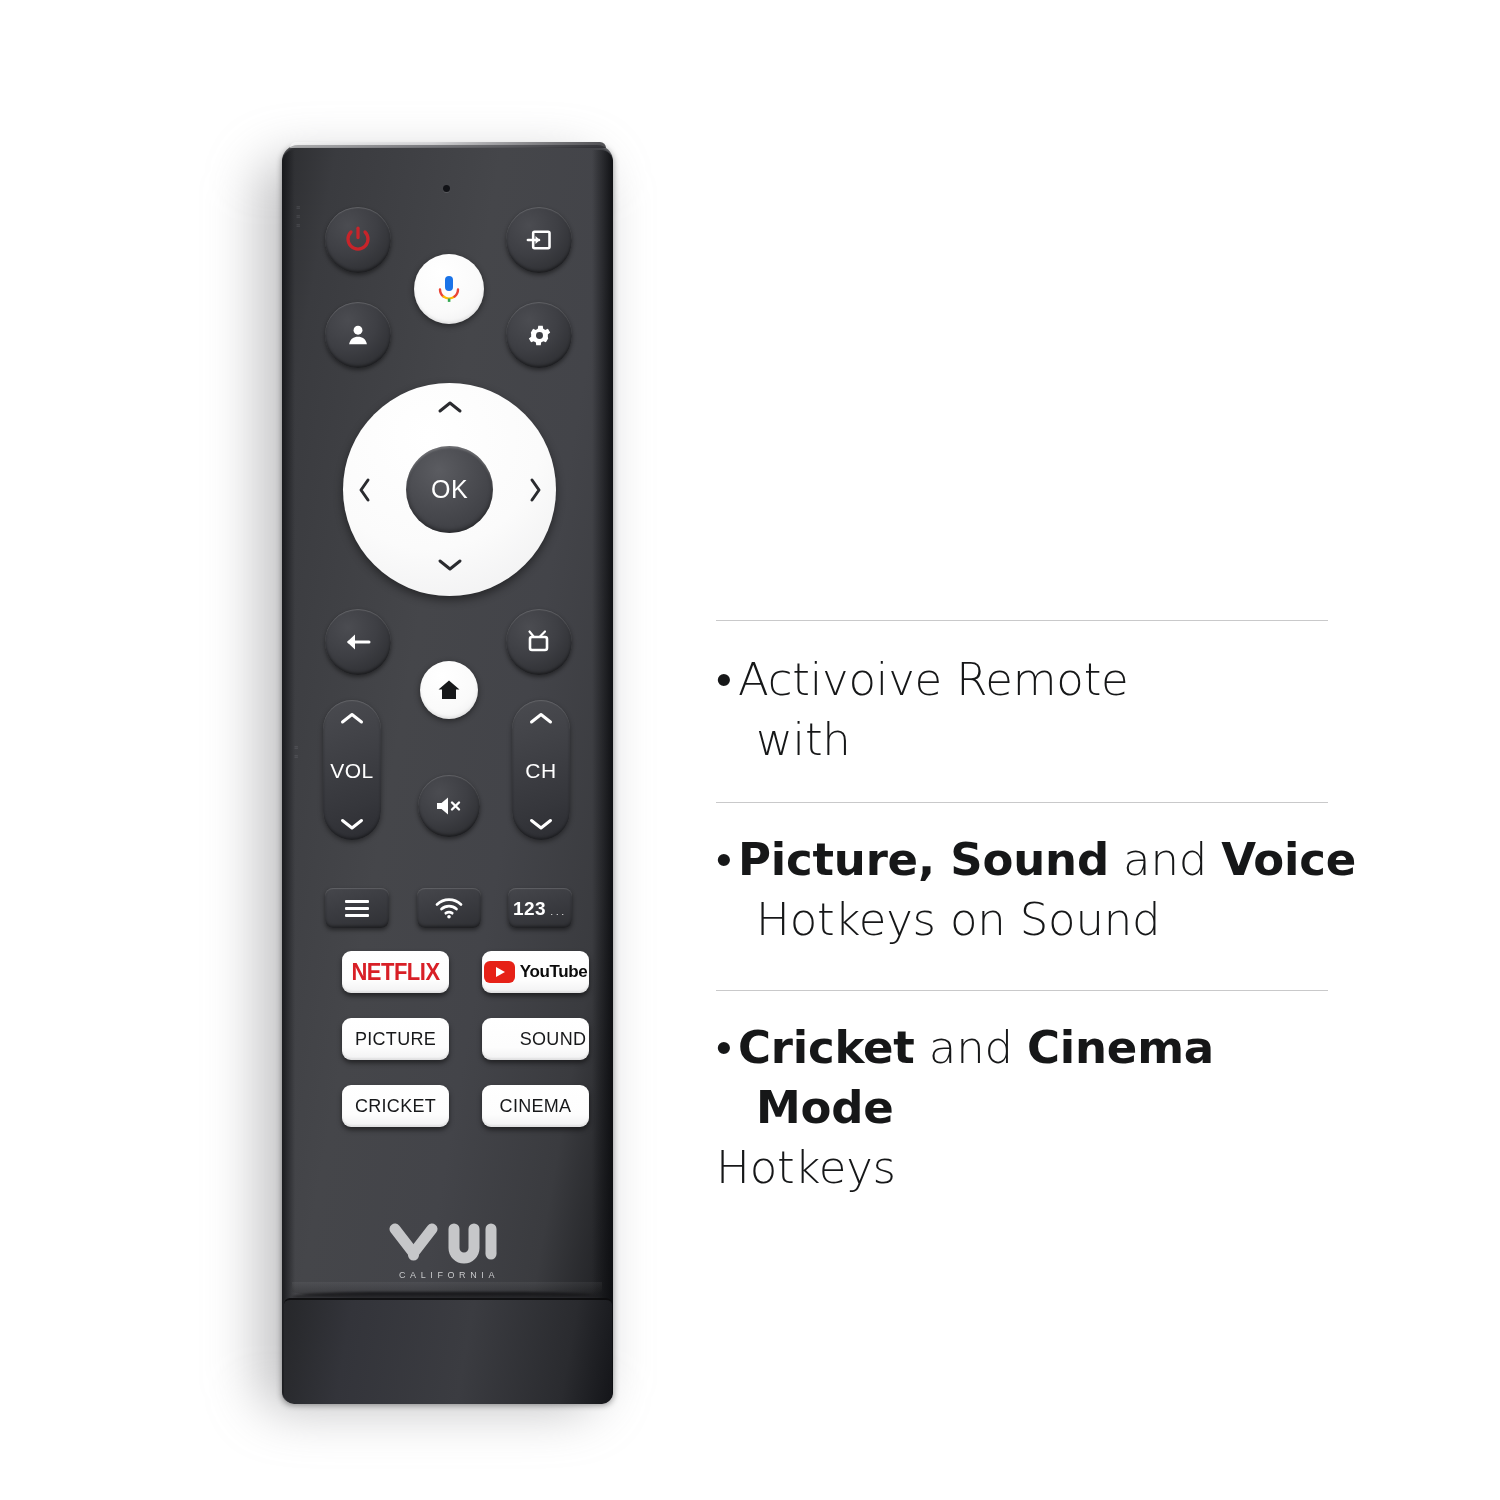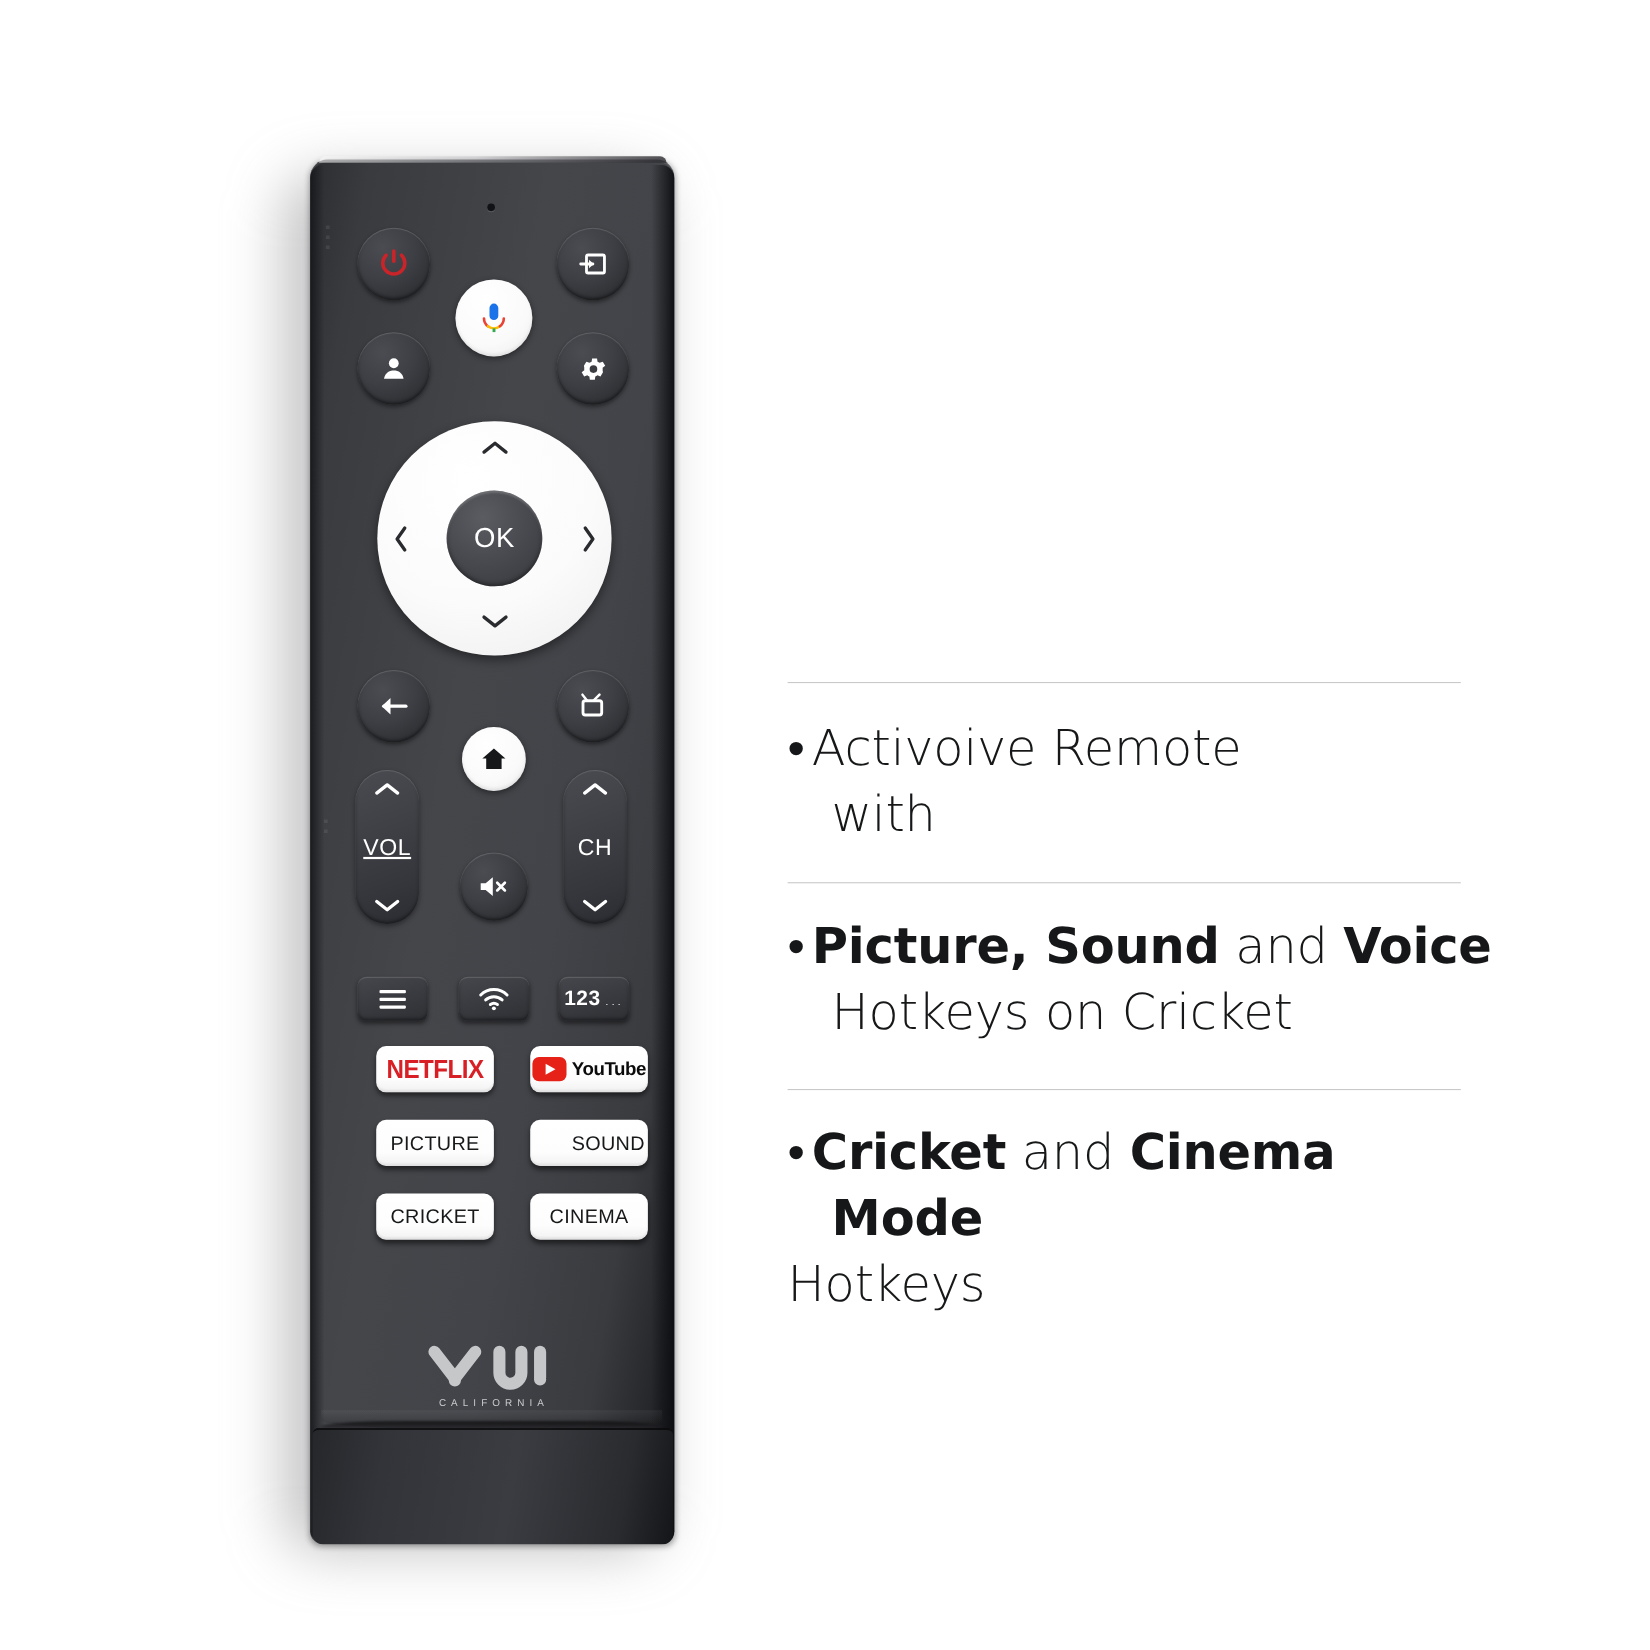--- a/index.html
+++ b/index.html
@@ -184,21 +184,21 @@
     box-shadow: inset 0 1px 1px rgba(255,255,255,0.16),
                 inset 0 -2px 3px rgba(0,0,0,0.4),
                 0 2px 5px rgba(0,0,0,0.4);
     display: flex; flex-direction: column;
     align-items: center; justify-content: space-between;
     padding: 8px 0 6px;
     color: #fff;
   }
   .rocker .chev { font-size: 20px; font-weight: 700; line-height: 1; }
   .rocker .lbl  { font-size: 21px; letter-spacing: .5px; }
-  .r-vol { left: 323px; top: 700px; text-decoration: underline; }
+  .r-vol { left: 323px; top: 700px; }
   .r-ch  { left: 512px; top: 700px; }
 
   
   .key-rect {
     position: absolute;
     width: 64px; height: 40px;
     border-radius: 8px;
     background: linear-gradient(165deg, #46474c 0%, #3b3c41 45%, #2f3034 100%);
     box-shadow: inset 0 1px 1px rgba(255,255,255,0.16),
                 inset 0 -2px 3px rgba(0,0,0,0.4),
@@ -512,21 +512,21 @@
   </div>
 
   <div class="divider d1"></div>
 
   <div class="f2">
     <div class="feature-text"><span class="bullet-dot">•</span><span>Activoive Remote</span><br><span class="indent"><span>with </span></span></div>
   </div>
   <div class="divider d2"></div>
 
   <div class="f3">
-    <div class="feature-text"><span class="bullet-dot">•</span><b>Picture, Sound</b><span> and </span><b>Voice</b><br><span class="indent"><span>Hotkeys on Cricket</span></span></div>
+    <div class="feature-text"><span class="bullet-dot">•</span><b>Picture, Sound</b><span> and </span><b>Voice</b><br><span class="indent"><span>Hotkeys on Sound</span></span></div>
   </div>
   <div class="divider d3"></div>
 
   <div class="f4">
     <div class="feature-text"><span class="bullet-dot">•</span><b>Cricket</b><span> and </span><b>Cinema</b><br><span class="indent"><b>Mode</b></span><span> Hotkeys</span></div>
   </div>
 
 </div>
 
 </body></html>

